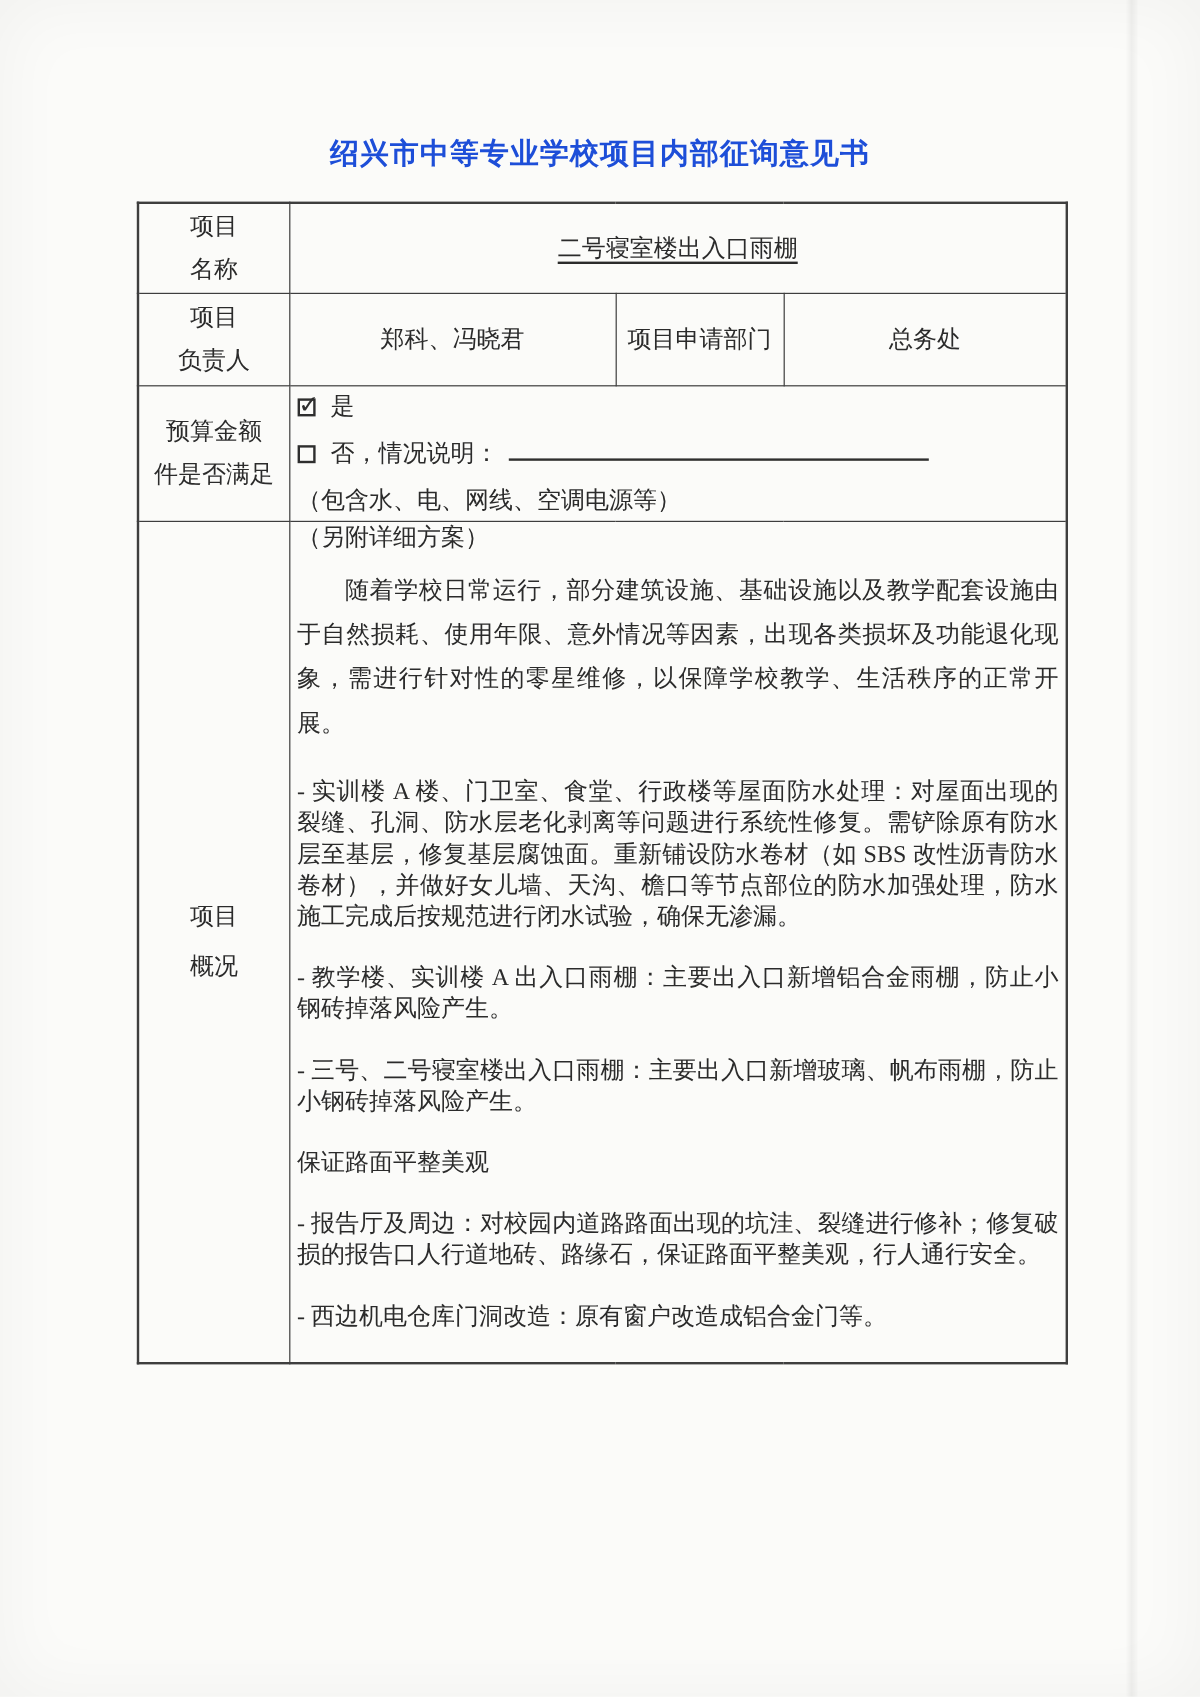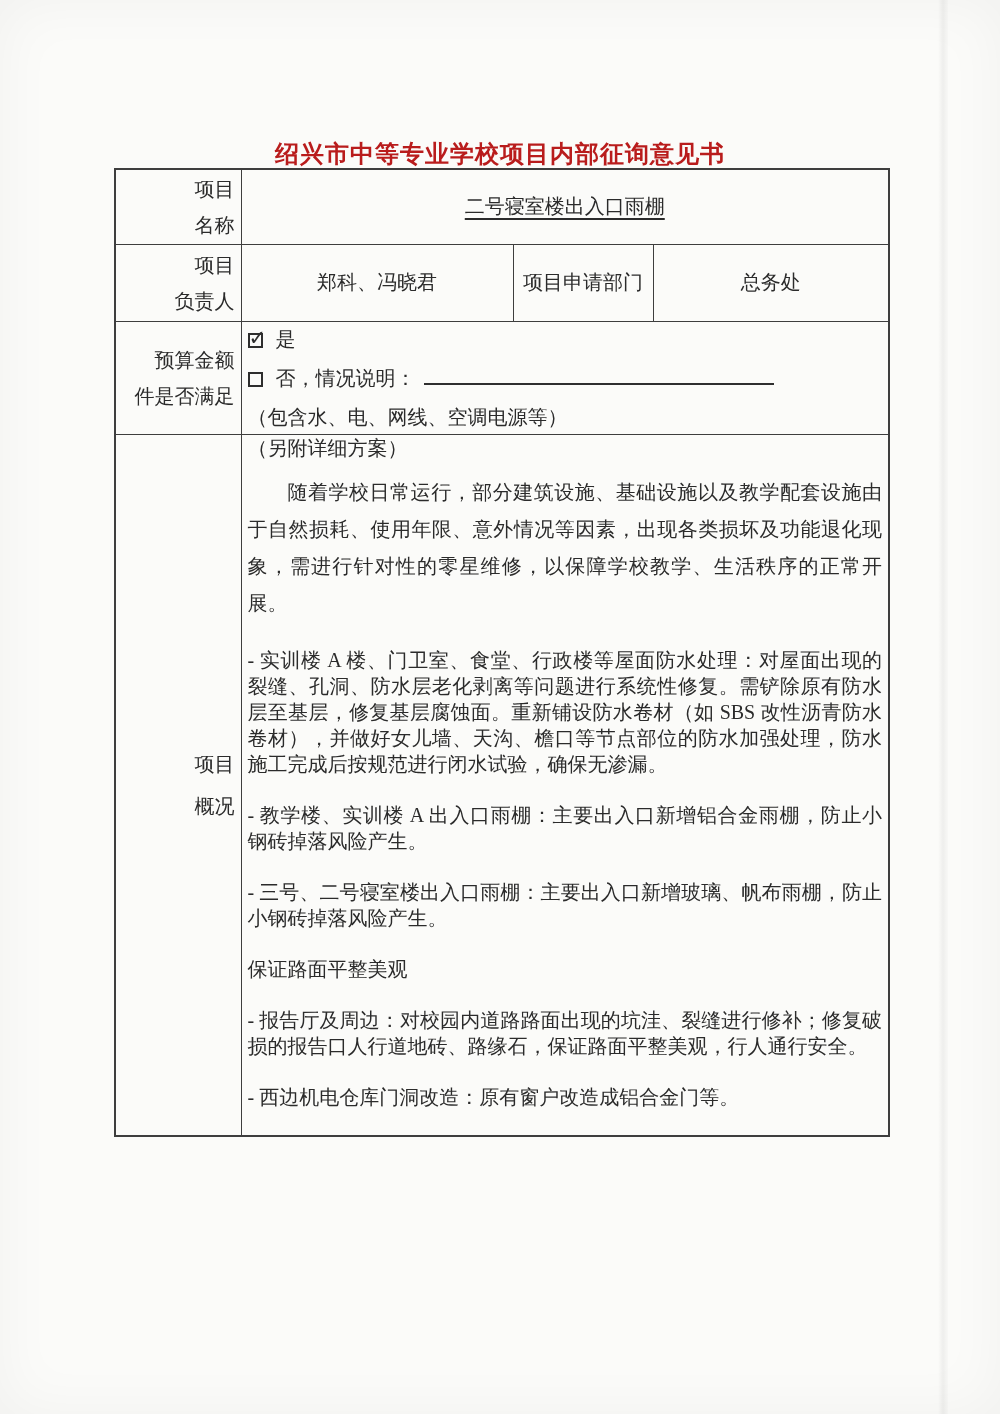--- a/index.html
+++ b/index.html
@@ -14,39 +14,39 @@
   .page {
     position: absolute; inset: 0;
     box-shadow: inset 0 0 60px rgba(0,0,0,0.045);
   }
   .scan-streak {
     position: absolute; left: 938px; top: 0; width: 10px; height: 100%;
     background: linear-gradient(to right, rgba(0,0,0,0.00), rgba(0,0,0,0.05), rgba(0,0,0,0.01));
     pointer-events: none;
   }
   .doc-title {
-    position: absolute; top: 138px; left: 0; width: 100%;
+    position: absolute; top: 112px; left: 0; width: 100%;
     text-align: center;
     font-family: "Liberation Sans", "DejaVu Sans", sans-serif;
     font-size: 24px; font-weight: 700; letter-spacing: 1px;
-    color: #b91c1c;
+    color: #1d4ed8;
   }
   table.form-table {
     position: absolute; left: 114px; top: 168px;
     width: 774px;
     border-collapse: collapse; table-layout: fixed;
     border: 2.5px solid #3e3e3e;
   }
   table.form-table td {
     border: 1.5px solid #3e3e3e;
     font-size: 20px;
     vertical-align: middle;
     padding: 0 6px;
   }
-  td.lab { text-align: right; }
+  td.lab { text-align: center; }
   td.lab .line { display: block; line-height: 36px; }
   td.center { text-align: center; }
   tr.r1 td { height: 75px; }
   tr.r2 td { height: 77px; }
   tr.r3 td { height: 75px; }
   tr.r4 td { height: 72px; }
   tr.r5 td { height: 113px; }
   tr.r6 td { height: 598px; }
   tr.r6 td.lab .line { line-height: 42px; }
   .underlined {

